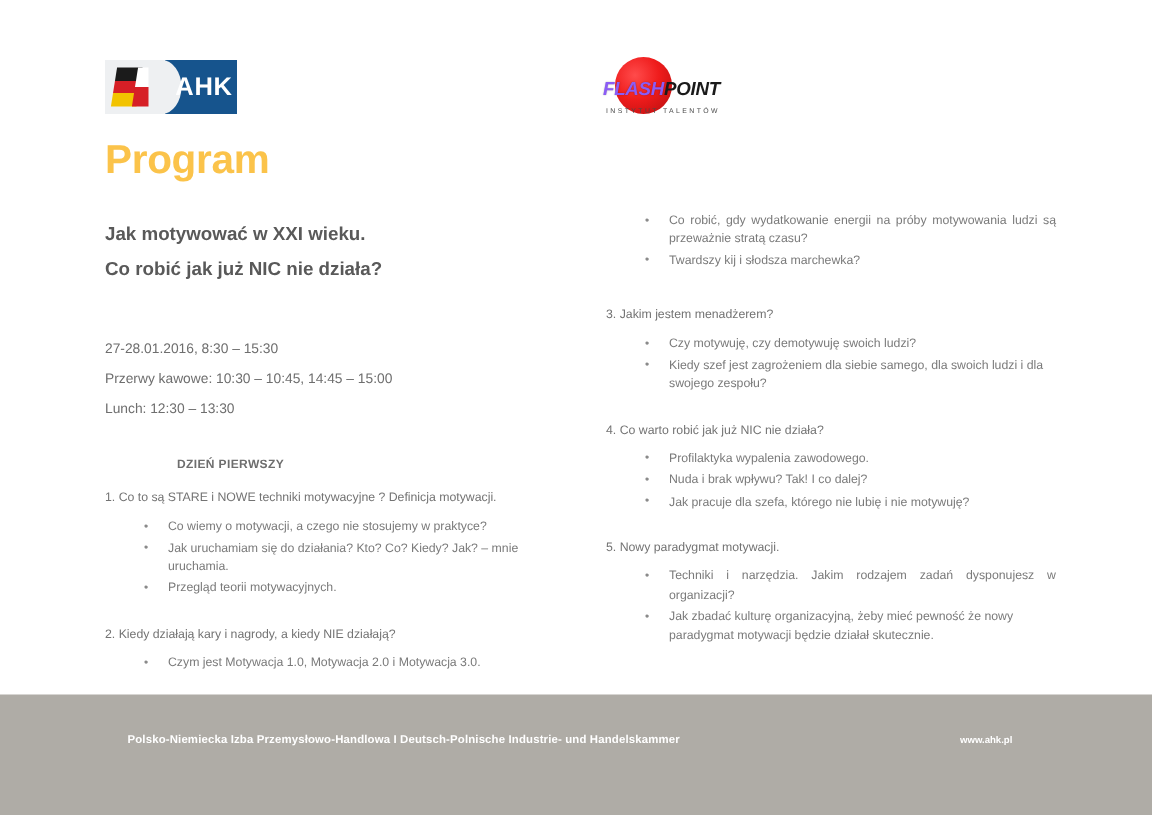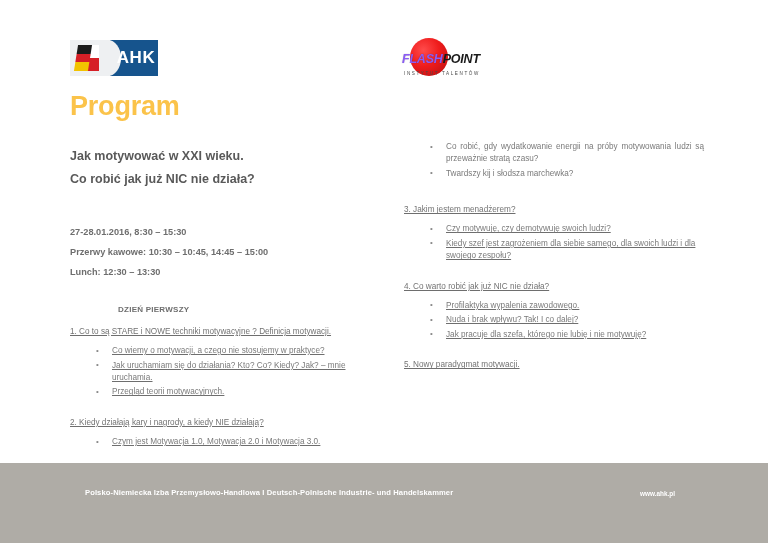--- a/index.html
+++ b/index.html
@@ -140,21 +140,21 @@
     line-height: 1.85;
   }
 
   
   .meta {
     position: absolute;
     left: 70px;
     top: 222px;
     width: 300px;
     font-size: 9.2px;
-    font-weight: bold;
+    font-weight: normal;
     color: #6e6e6e;
     line-height: 2.2;
   }
 
   
   .col-left {
     position: absolute;
     left: 70px;
     top: 305px;
     width: 290px;
@@ -173,21 +173,21 @@
     letter-spacing: 0.25px;
     margin-bottom: 12px;
     padding-left: 48px;
   }
   .sec-head {
     font-size: 8.2px;
     color: #737373;
     margin: 0 0 8px 0;
     line-height: 1.35;
   }
-  .sec-block { margin-bottom: 16px; text-decoration: underline; }
+  .sec-block { margin-bottom: 16px; }
   .sec-block:last-child { margin-bottom: 0; }
 
   ul.bullets {
     list-style: none;
     margin: 0 0 0 0;
     padding: 0 0 0 42px;
   }
   ul.bullets li {
     position: relative;
     font-size: 8.2px;
@@ -316,20 +316,24 @@
       <div class="sec-head">4. Co warto robić jak już NIC nie działa?</div>
       <ul class="bullets">
         <li>Profilaktyka wypalenia zawodowego.</li>
         <li>Nuda i brak wpływu? Tak! I co dalej?</li>
         <li>Jak pracuje dla szefa, którego nie lubię i nie motywuję?</li>
       </ul>
     </div>
 
     <div class="sec-block" style="margin-top:18px;">
       <div class="sec-head">5. Nowy paradygmat motywacji.</div>
+      <ul class="bullets">
+        <li class="justify">Techniki i narzędzia. Jakim rodzajem zadań dysponujesz w organizacji?</li>
+        <li>Jak zbadać kulturę organizacyjną, żeby mieć pewność że nowy paradygmat motywacji będzie działał skutecznie.</li>
+      </ul>
     </div>
   </div>
 
   <div class="footer-band"></div>
   <div class="footer-left">Polsko-Niemiecka Izba Przemysłowo-Handlowa  I  Deutsch-Polnische Industrie- und Handelskammer</div>
   <div class="footer-right">www.ahk.pl</div>
 
 </div>
 
 </body></html>

